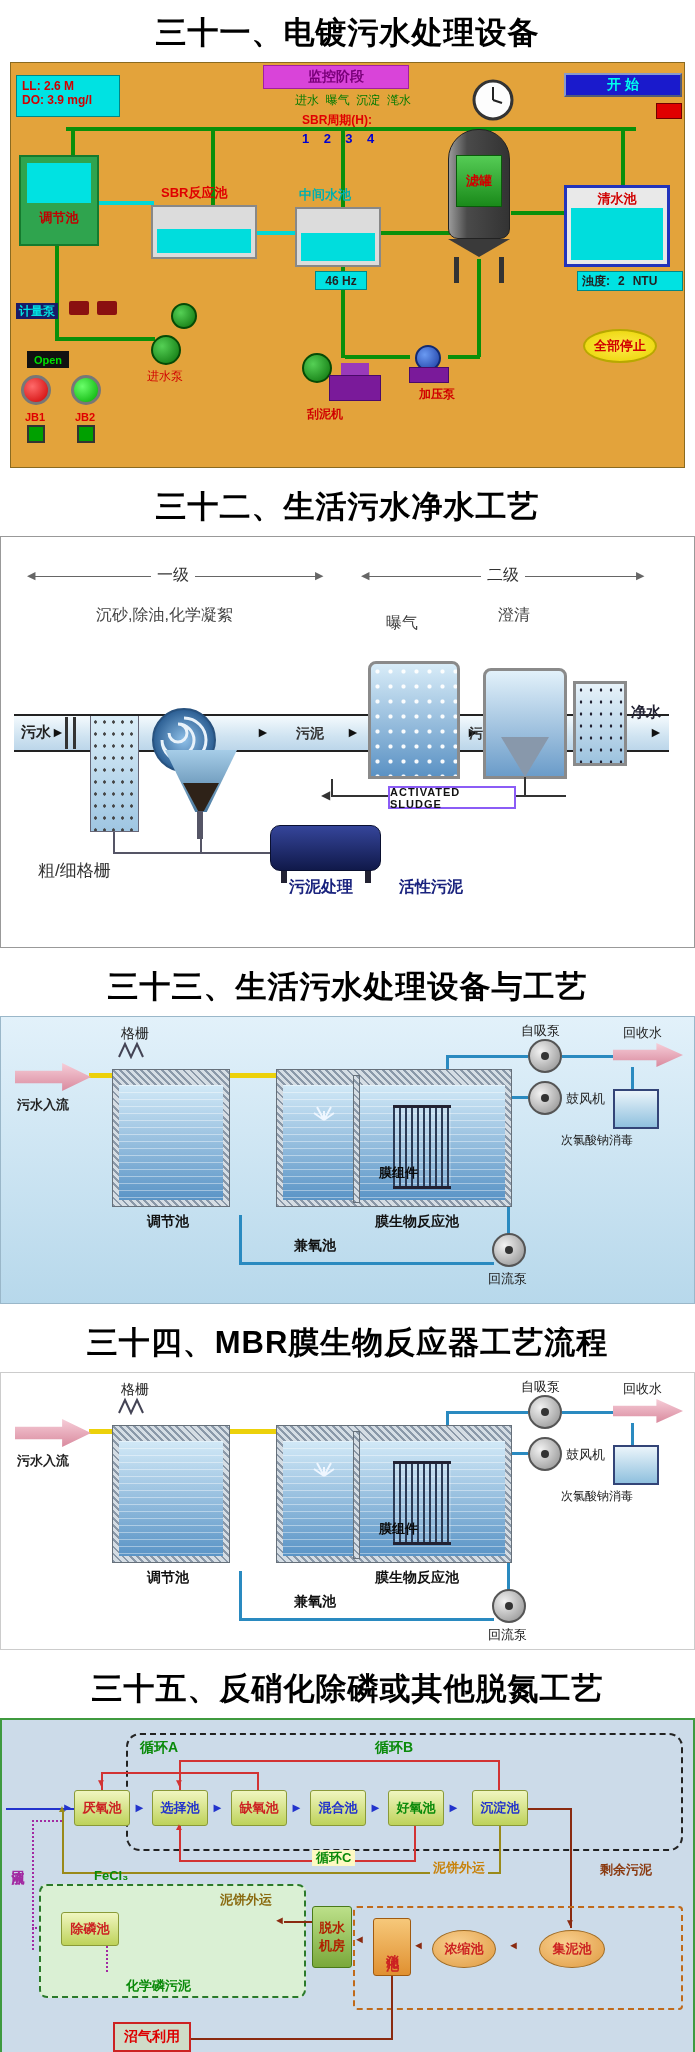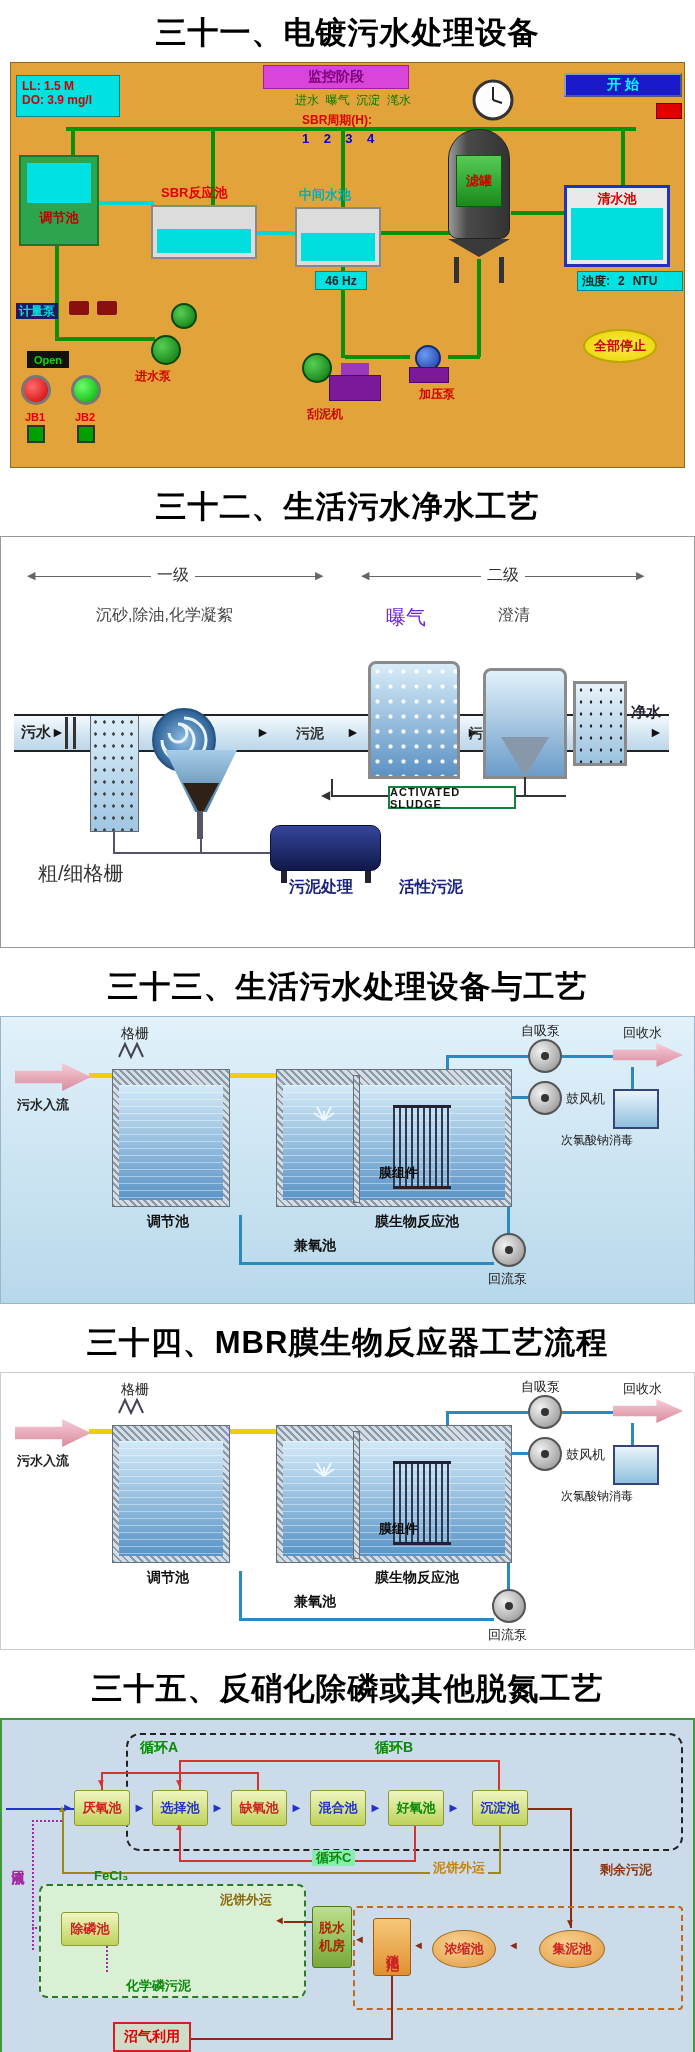--- a/index.html
+++ b/index.html
@@ -54,21 +54,21 @@
   <div class="pp" style="left:44px;top:183px;width:4px;height:94px"></div>
   <div class="pp" style="left:44px;top:274px;width:100px;height:4px"></div>
   <div class="pp" style="left:330px;top:203px;width:4px;height:92px"></div>
   <div class="pp" style="left:334px;top:292px;width:65px;height:4px"></div>
   <div class="pp" style="left:466px;top:196px;width:4px;height:98px"></div>
   <div class="pp" style="left:437px;top:292px;width:32px;height:4px"></div>
 
   <div class="btn" style="left:252px;top:2px;width:146px;height:24px;background:#d944d9;border:1px solid #a020a0;color:#7a007a;font-size:14px">监控阶段</div>
 
   <div class="abs" style="left:5px;top:12px;width:104px;height:42px;background:#00e2e2;border:1px solid #008888;color:#d00000;font-size:12px;font-weight:bold;padding:3px 5px">
-    <div>LL: 1.5 M</div>
+    <div>LL: 2.6 M</div>
     <div>DO: 3.9 mg/l</div>
   </div>
 
   <div class="lb pre" style="left:284px;top:30px;color:#007a00;font-size:12px;font-weight:normal">进水  曝气  沉淀  滗水</div>
   <div class="lb" style="left:291px;top:50px;color:#e00000;font-size:12px;font-weight:bold">SBR周期(H):</div>
   <div class="lb pre" style="left:291px;top:68px;color:#0000d0;font-size:13px;font-weight:bold">1    2    3    4</div>
 
   <svg class="abs" style="left:461px;top:16px" width="42" height="42" viewBox="0 0 42 42">
     <circle cx="21" cy="21" r="19" fill="#fdfdfd" stroke="#333" stroke-width="3"></circle>
     <line x1="21" y1="21" x2="21" y2="8" stroke="#222" stroke-width="2"></line>
@@ -119,21 +119,21 @@
   <div class="abs" style="left:86px;top:238px;width:20px;height:14px;background:#8a1010;border-radius:2px"></div>
   <div class="btn" style="left:16px;top:288px;width:42px;height:17px;background:#111;color:#00e000;font-size:11px">Open</div>
   <div class="circ" style="left:10px;top:312px;width:30px;height:30px;background:radial-gradient(circle at 35% 35%,#ff6a6a,#cc0000);border:3px solid #777"></div>
   <div class="circ" style="left:60px;top:312px;width:30px;height:30px;background:radial-gradient(circle at 35% 35%,#6aff6a,#00aa00);border:3px solid #777"></div>
   <div class="lb" style="left:14px;top:348px;color:#e00000;font-size:11px;font-weight:bold">JB1</div>
   <div class="lb" style="left:64px;top:348px;color:#e00000;font-size:11px;font-weight:bold">JB2</div>
   <div class="abs" style="left:16px;top:362px;width:18px;height:18px;background:#00a000;border:2px solid #333"></div>
   <div class="abs" style="left:66px;top:362px;width:18px;height:18px;background:#00a000;border:2px solid #333"></div>
 
   <div class="circ pump-g" style="left:140px;top:272px;width:30px;height:30px"></div>
-  <div class="lb" style="left:124px;top:306px;color:#d00000;font-size:12px;font-weight:bold">进水泵</div>
+  <div class="lb" style="left:136px;top:306px;color:#d00000;font-size:12px;font-weight:normal">进水泵</div>
   <div class="circ pump-g" style="left:291px;top:290px;width:30px;height:30px"></div>
   <div class="abs" style="left:330px;top:300px;width:28px;height:12px;background:#9a3aba"></div>
   <div class="abs" style="left:318px;top:312px;width:52px;height:26px;background:#7a1a9a;border:1px solid #4a0a6a"></div>
   <div class="lb" style="left:296px;top:344px;color:#d00000;font-size:12px;font-weight:bold">刮泥机</div>
   <div class="circ pump-b" style="left:404px;top:282px;width:26px;height:26px"></div>
   <div class="abs" style="left:398px;top:304px;width:40px;height:16px;background:#7a1a9a;border:1px solid #4a0a6a"></div>
   <div class="lb" style="left:408px;top:324px;color:#d00000;font-size:12px;font-weight:bold">加压泵</div>
 </div>
 
 <h1 class="sec-title">三十二、生活污水净水工艺</h1>
@@ -142,21 +142,21 @@
   <div class="abs" style="left:33px;top:39px;width:288px;height:1px;background:#666"></div>
   <span class="arrowi" style="left:26px;top:33px;color:#666;font-size:11px">◀</span>
   <span class="arrowi" style="left:314px;top:33px;color:#666;font-size:11px">▶</span>
   <div class="lb" style="left:150px;top:28px;font-size:16px;color:#333;background:#fff;padding:0 6px">一级</div>
   <div class="abs" style="left:367px;top:39px;width:275px;height:1px;background:#666"></div>
   <span class="arrowi" style="left:360px;top:33px;color:#666;font-size:11px">◀</span>
   <span class="arrowi" style="left:635px;top:33px;color:#666;font-size:11px">▶</span>
   <div class="lb" style="left:480px;top:28px;font-size:16px;color:#333;background:#fff;padding:0 6px">二级</div>
 
   <div class="lb" style="left:95px;top:68px;font-size:16px;color:#444">沉砂,除油,化学凝絮</div>
-  <div class="lb" style="left:385px;top:68px;font-size:20px;color:#6d28d9">曝气</div>
+  <div class="lb" style="left:385px;top:76px;font-size:16px;color:#404040">曝气</div>
   <div class="lb" style="left:497px;top:68px;font-size:16px;color:#444">澄清</div>
   <div class="lb" style="left:588px;top:68px;font-size:16px;color:#444" ind="sections.1.d2.step_disinfect"></div>
 
   <div class="abs" style="left:13px;top:177px;width:655px;height:38px;background:linear-gradient(180deg,#f4fafd,#cfe3f1 60%,#bcd6ea);border-top:2px solid #222;border-bottom:2px solid #222"></div>
   <div class="abs" style="left:64px;top:180px;width:3px;height:32px;background:#333"></div>
   <div class="abs" style="left:72px;top:180px;width:3px;height:32px;background:#333"></div>
   <span class="arrowi" style="left:50px;top:188px;color:#111;font-size:14px">►</span>
   <span class="arrowi" style="left:255px;top:188px;color:#111;font-size:14px">►</span>
   <span class="arrowi" style="left:345px;top:188px;color:#111;font-size:14px">►</span>
   <span class="arrowi" style="left:465px;top:188px;color:#111;font-size:14px">►</span>
@@ -188,32 +188,32 @@
   <div class="abs" style="left:482px;top:131px;width:84px;height:111px;border:3px solid #8a8a8a;border-radius:8px 8px 0 0;background:linear-gradient(180deg,#e2f1fa,#6b9cc9)"></div>
   <div class="abs" style="left:500px;top:200px;width:0;height:0;border-left:24px solid transparent;border-right:24px solid transparent;border-top:40px solid #8898ab"></div>
 
   <div class="abs" style="left:572px;top:144px;width:54px;height:85px;border:3px solid #8a8a8a;background-image:radial-gradient(#223 1px,transparent 1.6px),linear-gradient(180deg,#e8f3fa,#9cc2de);background-size:10px 12px,100% 100%"></div>
 
   <div class="abs" style="left:330px;top:258px;width:57px;height:2px;background:#333"></div>
   <span class="arrowi" style="left:320px;top:252px;color:#333;font-size:12px">◀</span>
   <div class="abs" style="left:330px;top:242px;width:2px;height:17px;background:#333"></div>
   <div class="abs" style="left:515px;top:258px;width:50px;height:2px;background:#333"></div>
   <div class="abs" style="left:523px;top:240px;width:2px;height:19px;background:#333"></div>
-  <div class="btn" style="left:387px;top:249px;width:128px;height:23px;background:#fff;border:2px solid #15803d;color:#111;font-size:11px;letter-spacing:1px">ACTIVATED SLUDGE</div>
+  <div class="btn" style="left:387px;top:249px;width:128px;height:23px;background:#fff;border:2px solid #8b5cf6;color:#111;font-size:11px;letter-spacing:1px">ACTIVATED SLUDGE</div>
 
   <div class="abs" style="left:112px;top:295px;width:2px;height:22px;background:#556"></div>
   <div class="abs" style="left:112px;top:315px;width:157px;height:2px;background:#556"></div>
   <div class="abs" style="left:199px;top:302px;width:2px;height:15px;background:#556"></div>
 
   <div class="abs" style="left:269px;top:288px;width:111px;height:46px;background:linear-gradient(180deg,#35459a,#10194a);border-radius:10px;border:1px solid #0a1030"></div>
   <div class="abs" style="left:280px;top:334px;width:6px;height:12px;background:#223"></div>
   <div class="abs" style="left:364px;top:334px;width:6px;height:12px;background:#223"></div>
   <div class="lb" style="left:288px;top:340px;font-size:16px;font-weight:bold;color:#1a237e">污泥处理</div>
   <div class="lb" style="left:398px;top:340px;font-size:16px;font-weight:bold;color:#1a237e">活性污泥</div>
-  <div class="lb" style="left:37px;top:324px;font-size:20px;color:#333">粗/细格栅</div>
+  <div class="lb" style="left:37px;top:324px;font-size:17px;color:#333">粗/细格栅</div>
 </div>
 
 <h1 class="sec-title">三十三、生活污水处理设备与工艺</h1>
 <div class="diag mbr1">
 
   <div class="pp y" style="left:88px;top:56px;width:350px;height:5px"></div>
   <div class="pp y" style="left:160px;top:56px;width:5px;height:38px"></div>
   <div class="pp y" style="left:330px;top:56px;width:5px;height:48px"></div>
   <div class="pp y" style="left:433px;top:56px;width:5px;height:30px"></div>
 
@@ -349,21 +349,21 @@
   <span class="arrowi" style="left:131px;top:81px;color:#2233cc;font-size:13px">►</span>
   <span class="arrowi" style="left:209px;top:81px;color:#2233cc;font-size:13px">►</span>
   <span class="arrowi" style="left:288px;top:81px;color:#2233cc;font-size:13px">►</span>
   <span class="arrowi" style="left:367px;top:81px;color:#2233cc;font-size:13px">►</span>
   <span class="arrowi" style="left:445px;top:81px;color:#2233cc;font-size:13px">►</span>
 
   <div class="pp r" style="left:412px;top:106px;width:2px;height:34px"></div>
   <div class="pp r" style="left:177px;top:140px;width:237px;height:2px"></div>
   <div class="pp r" style="left:177px;top:106px;width:2px;height:34px"></div>
   <span class="arrowi" style="left:172px;top:102px;color:#d23333;font-size:10px">▲</span>
-  <div class="lb" style="left:310px;top:130px;color:#0a8a0a;font-size:13px;font-weight:bold;background:#86efac;padding:0 4px">循环C</div>
+  <div class="lb" style="left:310px;top:130px;color:#0a8a0a;font-size:13px;font-weight:bold;background:#fef9c3;padding:0 4px">循环C</div>
 
   <div class="pp o" style="left:497px;top:106px;width:2px;height:46px"></div>
   <div class="pp o" style="left:60px;top:152px;width:439px;height:2px"></div>
   <div class="pp o" style="left:60px;top:90px;width:2px;height:62px"></div>
   <span class="arrowi" style="left:55px;top:84px;color:#9a8a1a;font-size:10px">▲</span>
   <div class="lb" style="left:428px;top:140px;color:#c8820a;font-size:13px;font-weight:bold;background:#ccdbe9;padding:0 3px">泥饼外运</div>
 
   <div class="pp dr" style="left:526px;top:88px;width:44px;height:2px"></div>
   <div class="pp dr" style="left:568px;top:88px;width:2px;height:120px"></div>
   <span class="arrowi" style="left:563px;top:198px;color:#8a2a10;font-size:10px">▼</span>

